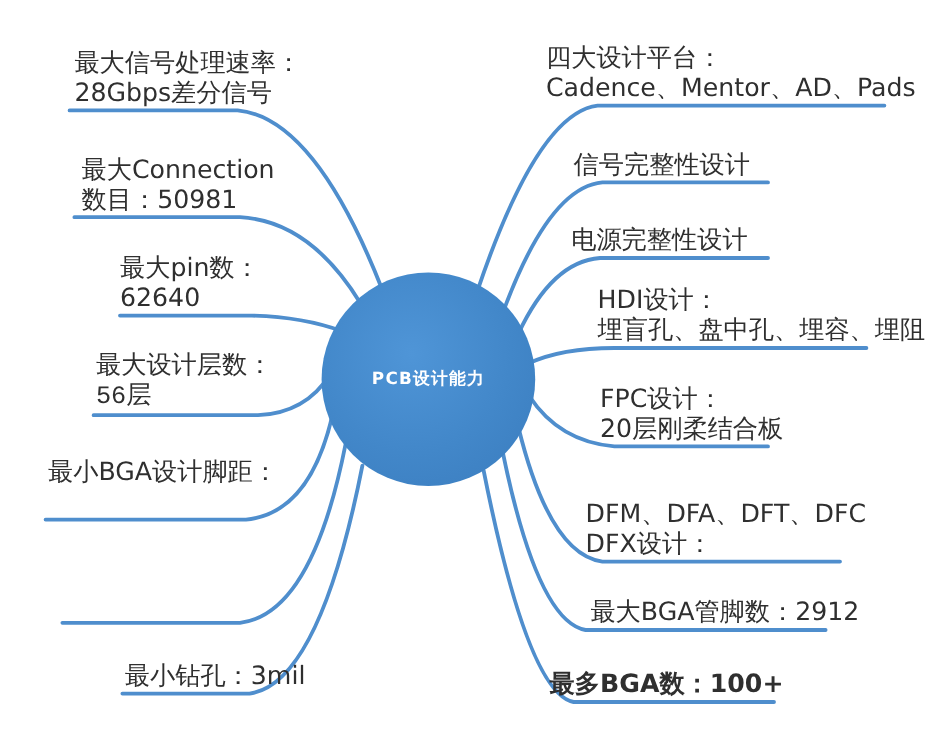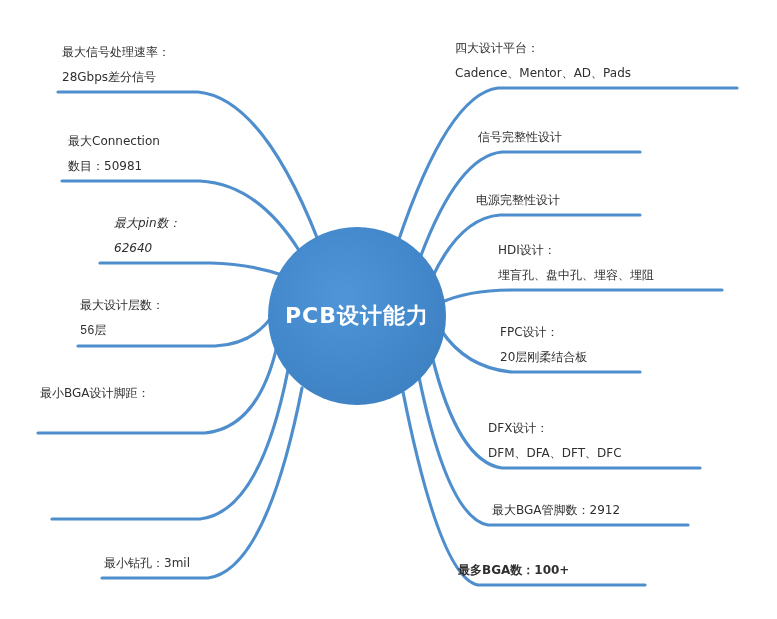--- a/index.html
+++ b/index.html
@@ -20,40 +20,40 @@
     width: 777px; height: 619px;
   }
   .curve {
     fill: none;
     stroke: #4f8ecd;
     stroke-width: 3.2;
     stroke-linecap: round;
   }
   .node {
     position: absolute;
-    font-size: 12px;
+    font-size: 21px;
     line-height: 25px;
     color: #2f2f2f;
     white-space: nowrap;
   }
   .node span { display: block; }
   .center {
     position: absolute;
     left: 268px;
     top: 227px;
     width: 178px;
     height: 178px;
     border-radius: 50%;
     background: radial-gradient(circle at 42% 38%, #4f95d7 0%, #4287c9 55%, #3a7cbe 100%);
     display: flex;
     align-items: center;
     justify-content: center;
     color: #ffffff;
     font-weight: bold;
-    font-size: 22px;
+    font-size: 14px;
     letter-spacing: 1px;
     text-align: center;
   }
 </style>
 </head>
 <body>
 
 <div class="canvas">
 
   <svg class="lines" viewBox="0 0 777 619" aria-hidden="true">
@@ -81,21 +81,21 @@
   </div>
 
   <div class="node" style="left:62px; top:40px;">
     <span>最大信号处理速率：</span>
     <span>28Gbps差分信号</span>
   </div>
   <div class="node" style="left:68px; top:129px;">
     <span>最大Connection</span>
     <span>数目：50981</span>
   </div>
-  <div class="node" style="left:114px; top:211px;font-style:italic;">
+  <div class="node" style="left:100px; top:211px;">
     <span>最大pin数：</span>
     <span>62640</span>
   </div>
   <div class="node" style="left:80px; top:294px;font-family:Liberation Mono, monospace;">
     <span>最大设计层数：</span>
     <span>56层</span>
   </div>
   <div class="node" style="left:40px; top:381px;">
     <span>最小BGA设计脚距：</span>
   </div>
@@ -118,22 +118,22 @@
   </div>
   <div class="node" style="left:498px; top:238px;">
     <span>HDI设计：</span>
     <span>埋盲孔、盘中孔、埋容、埋阻</span>
   </div>
   <div class="node" style="left:500px; top:320px;">
     <span>FPC设计：</span>
     <span>20层刚柔结合板</span>
   </div>
   <div class="node" style="left:488px; top:416px;">
+    <span>DFM、DFA、DFT、DFC</span>
     <span>DFX设计：</span>
-    <span>DFM、DFA、DFT、DFC</span>
   </div>
   <div class="node" style="left:468px; top:498px;margin-left:24px;">
     <span>最大BGA管脚数：2912</span>
     <span></span>
   </div>
   <div class="node" style="left:458px; top:558px;font-weight:bold;">
     <span>最多BGA数：100+</span>
     <span></span>
   </div>
 

